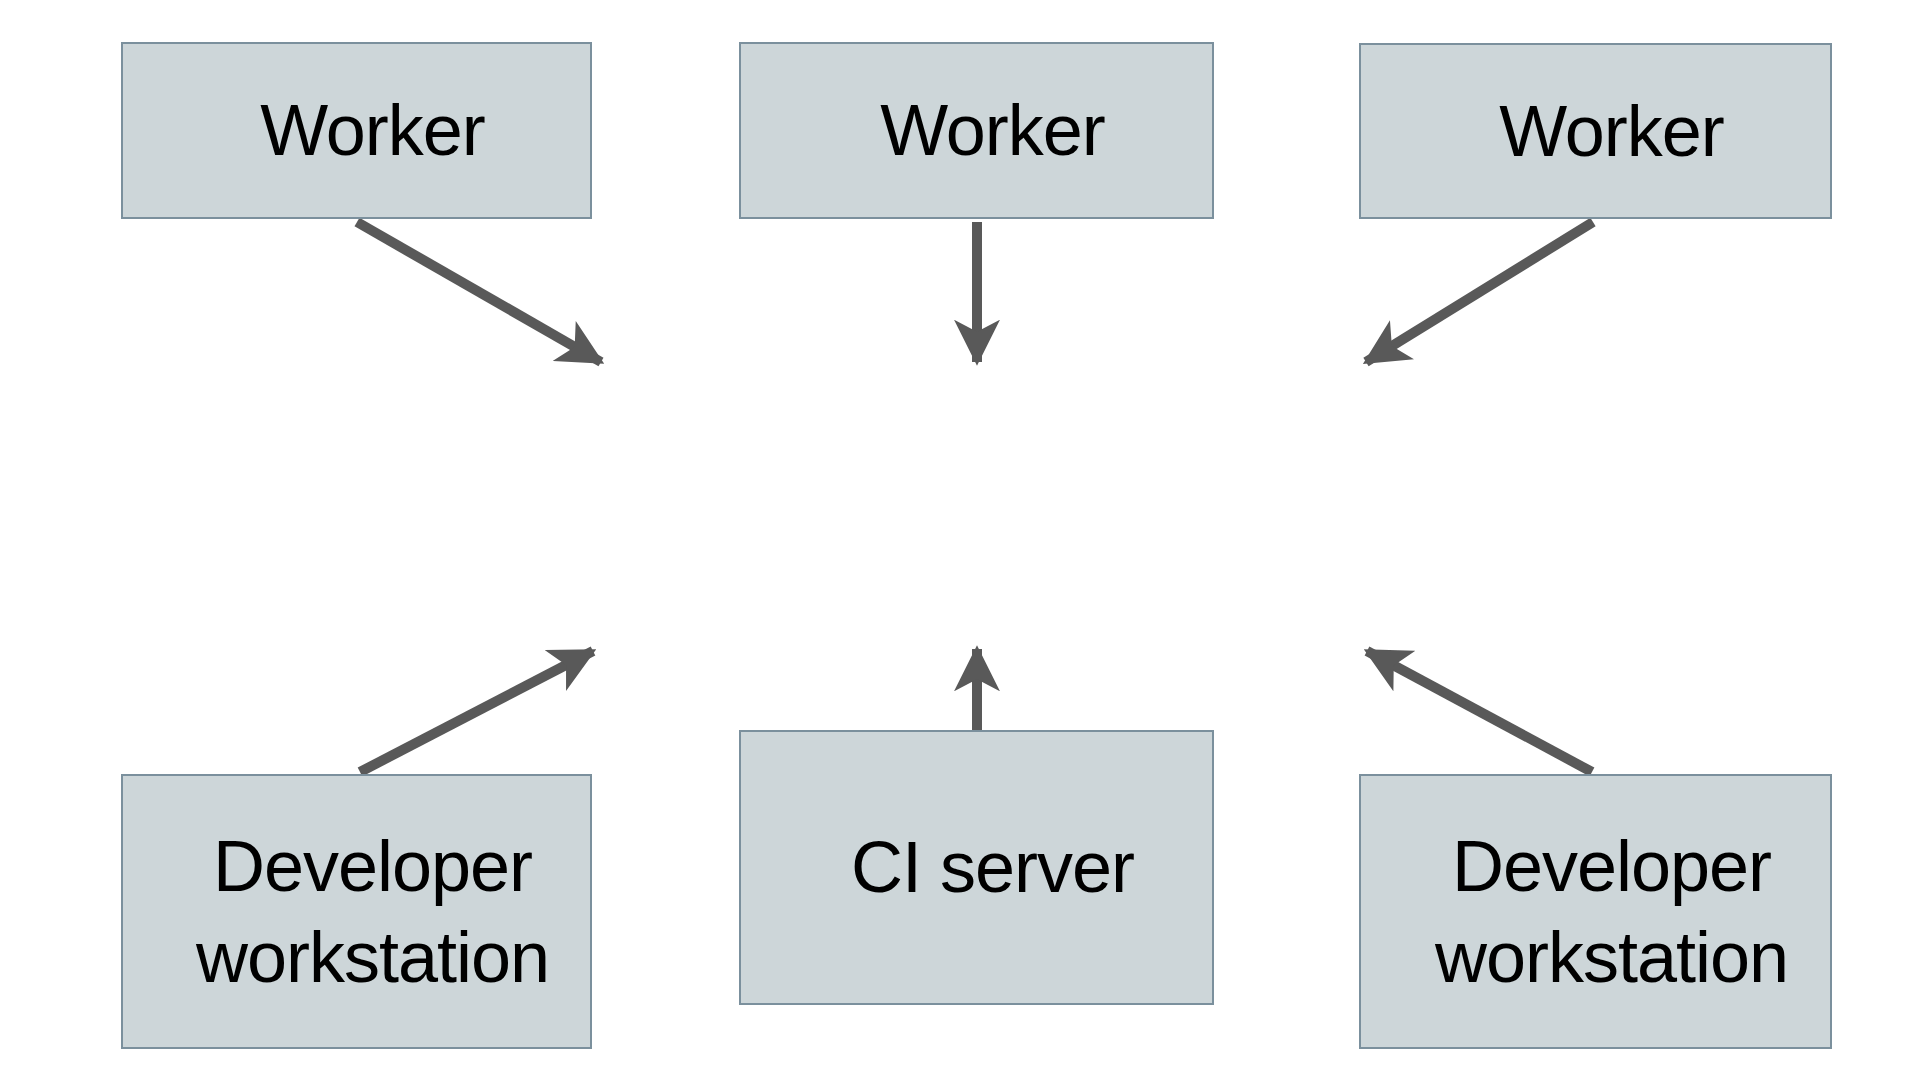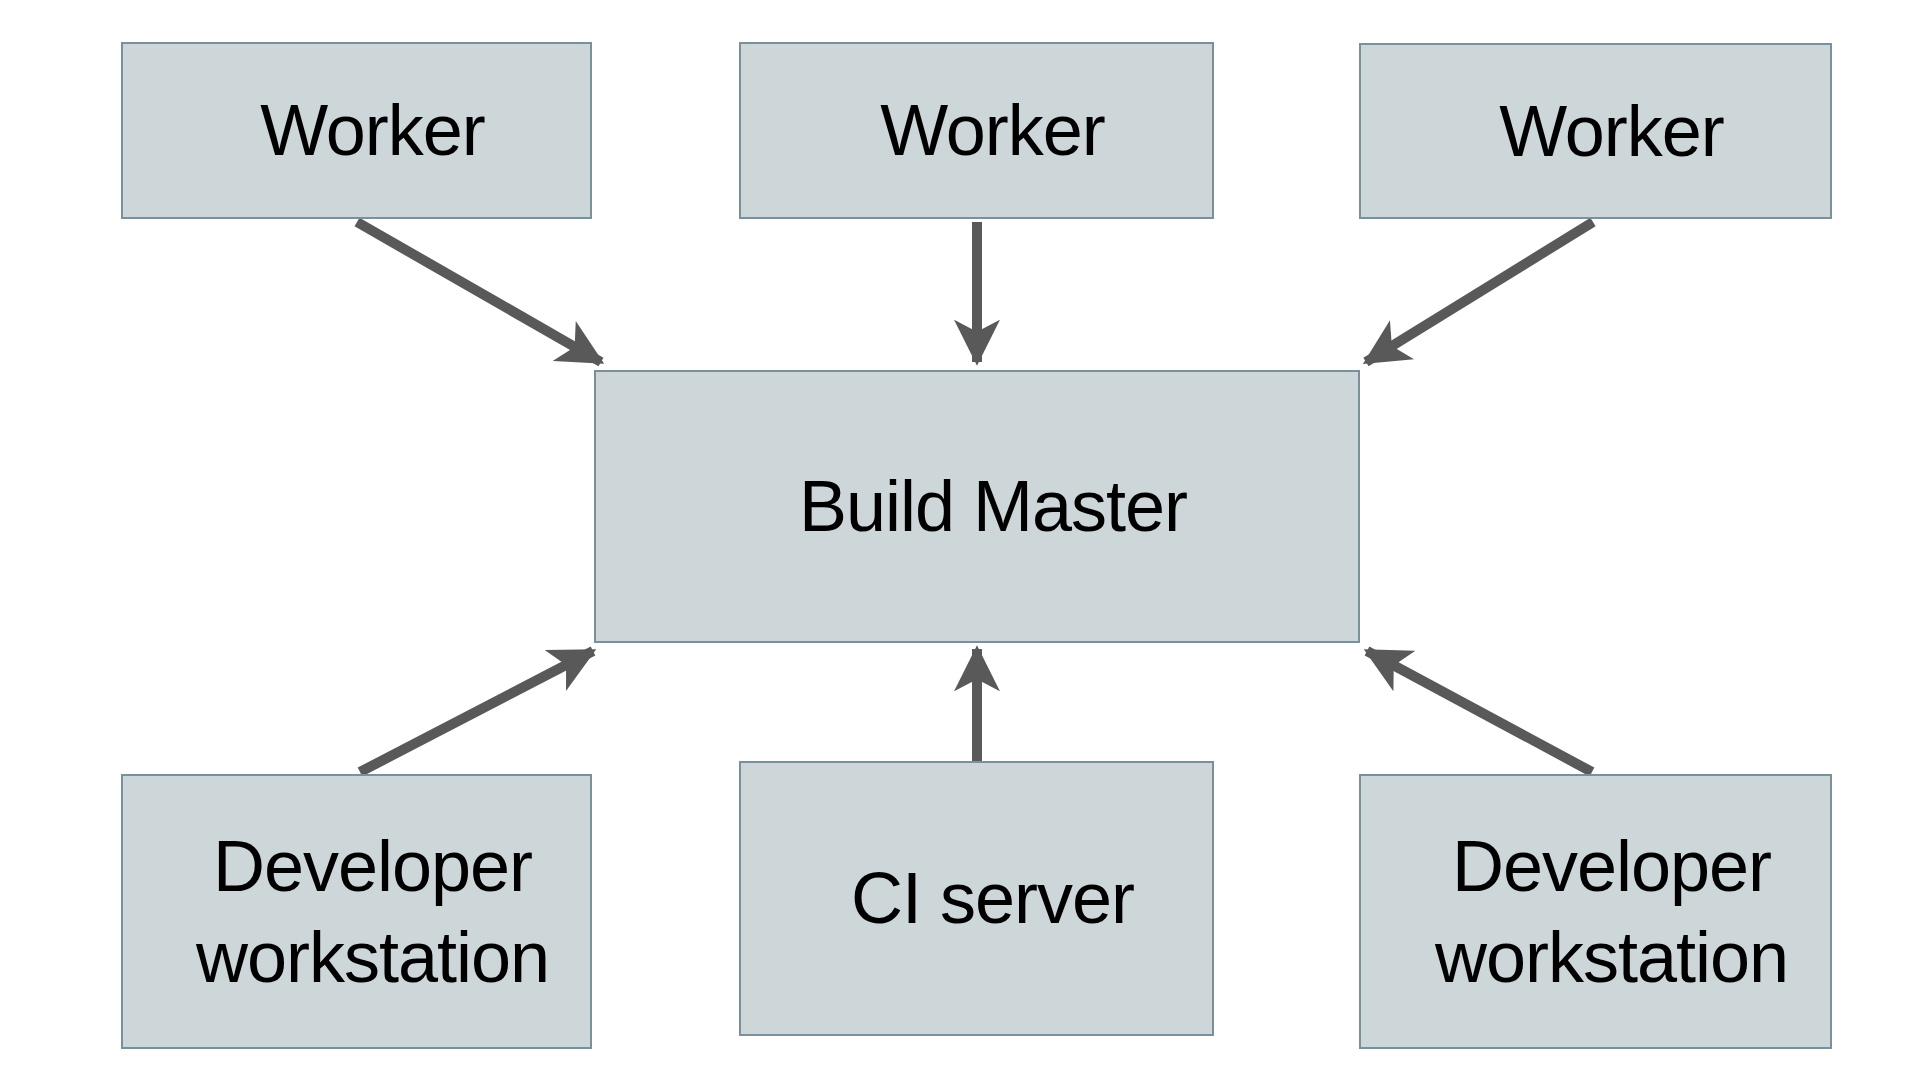--- a/index.html
+++ b/index.html
@@ -68,30 +68,27 @@
   </div>
 
   <div class="node" style="left:739px; top:42px; width:475px; height:177px">
     <span class="label">Worker</span>
   </div>
 
   <div class="node" style="left:1359px; top:43px; width:473px; height:176px">
     <span class="label">Worker</span>
   </div>
 
-  <div class="node" style="left:594px; top:370px; width:766px; height:273px">
-    <span class="label">Build Master</span>
-  </div>
 
   <div class="node" style="left:121px; top:774px; width:471px; height:275px">
     <span class="label">Developer
 workstation</span>
   </div>
 
-  <div class="node" style="left:739px; top:761px; width:475px; height:275px">
+  <div class="node" style="left:739px; top:730px; width:475px; height:275px">
     <span class="label">CI server</span>
   </div>
 
   <div class="node" style="left:1359px; top:774px; width:473px; height:275px">
     <span class="label">Developer
 workstation</span>
   </div>
 
 </div>
 

